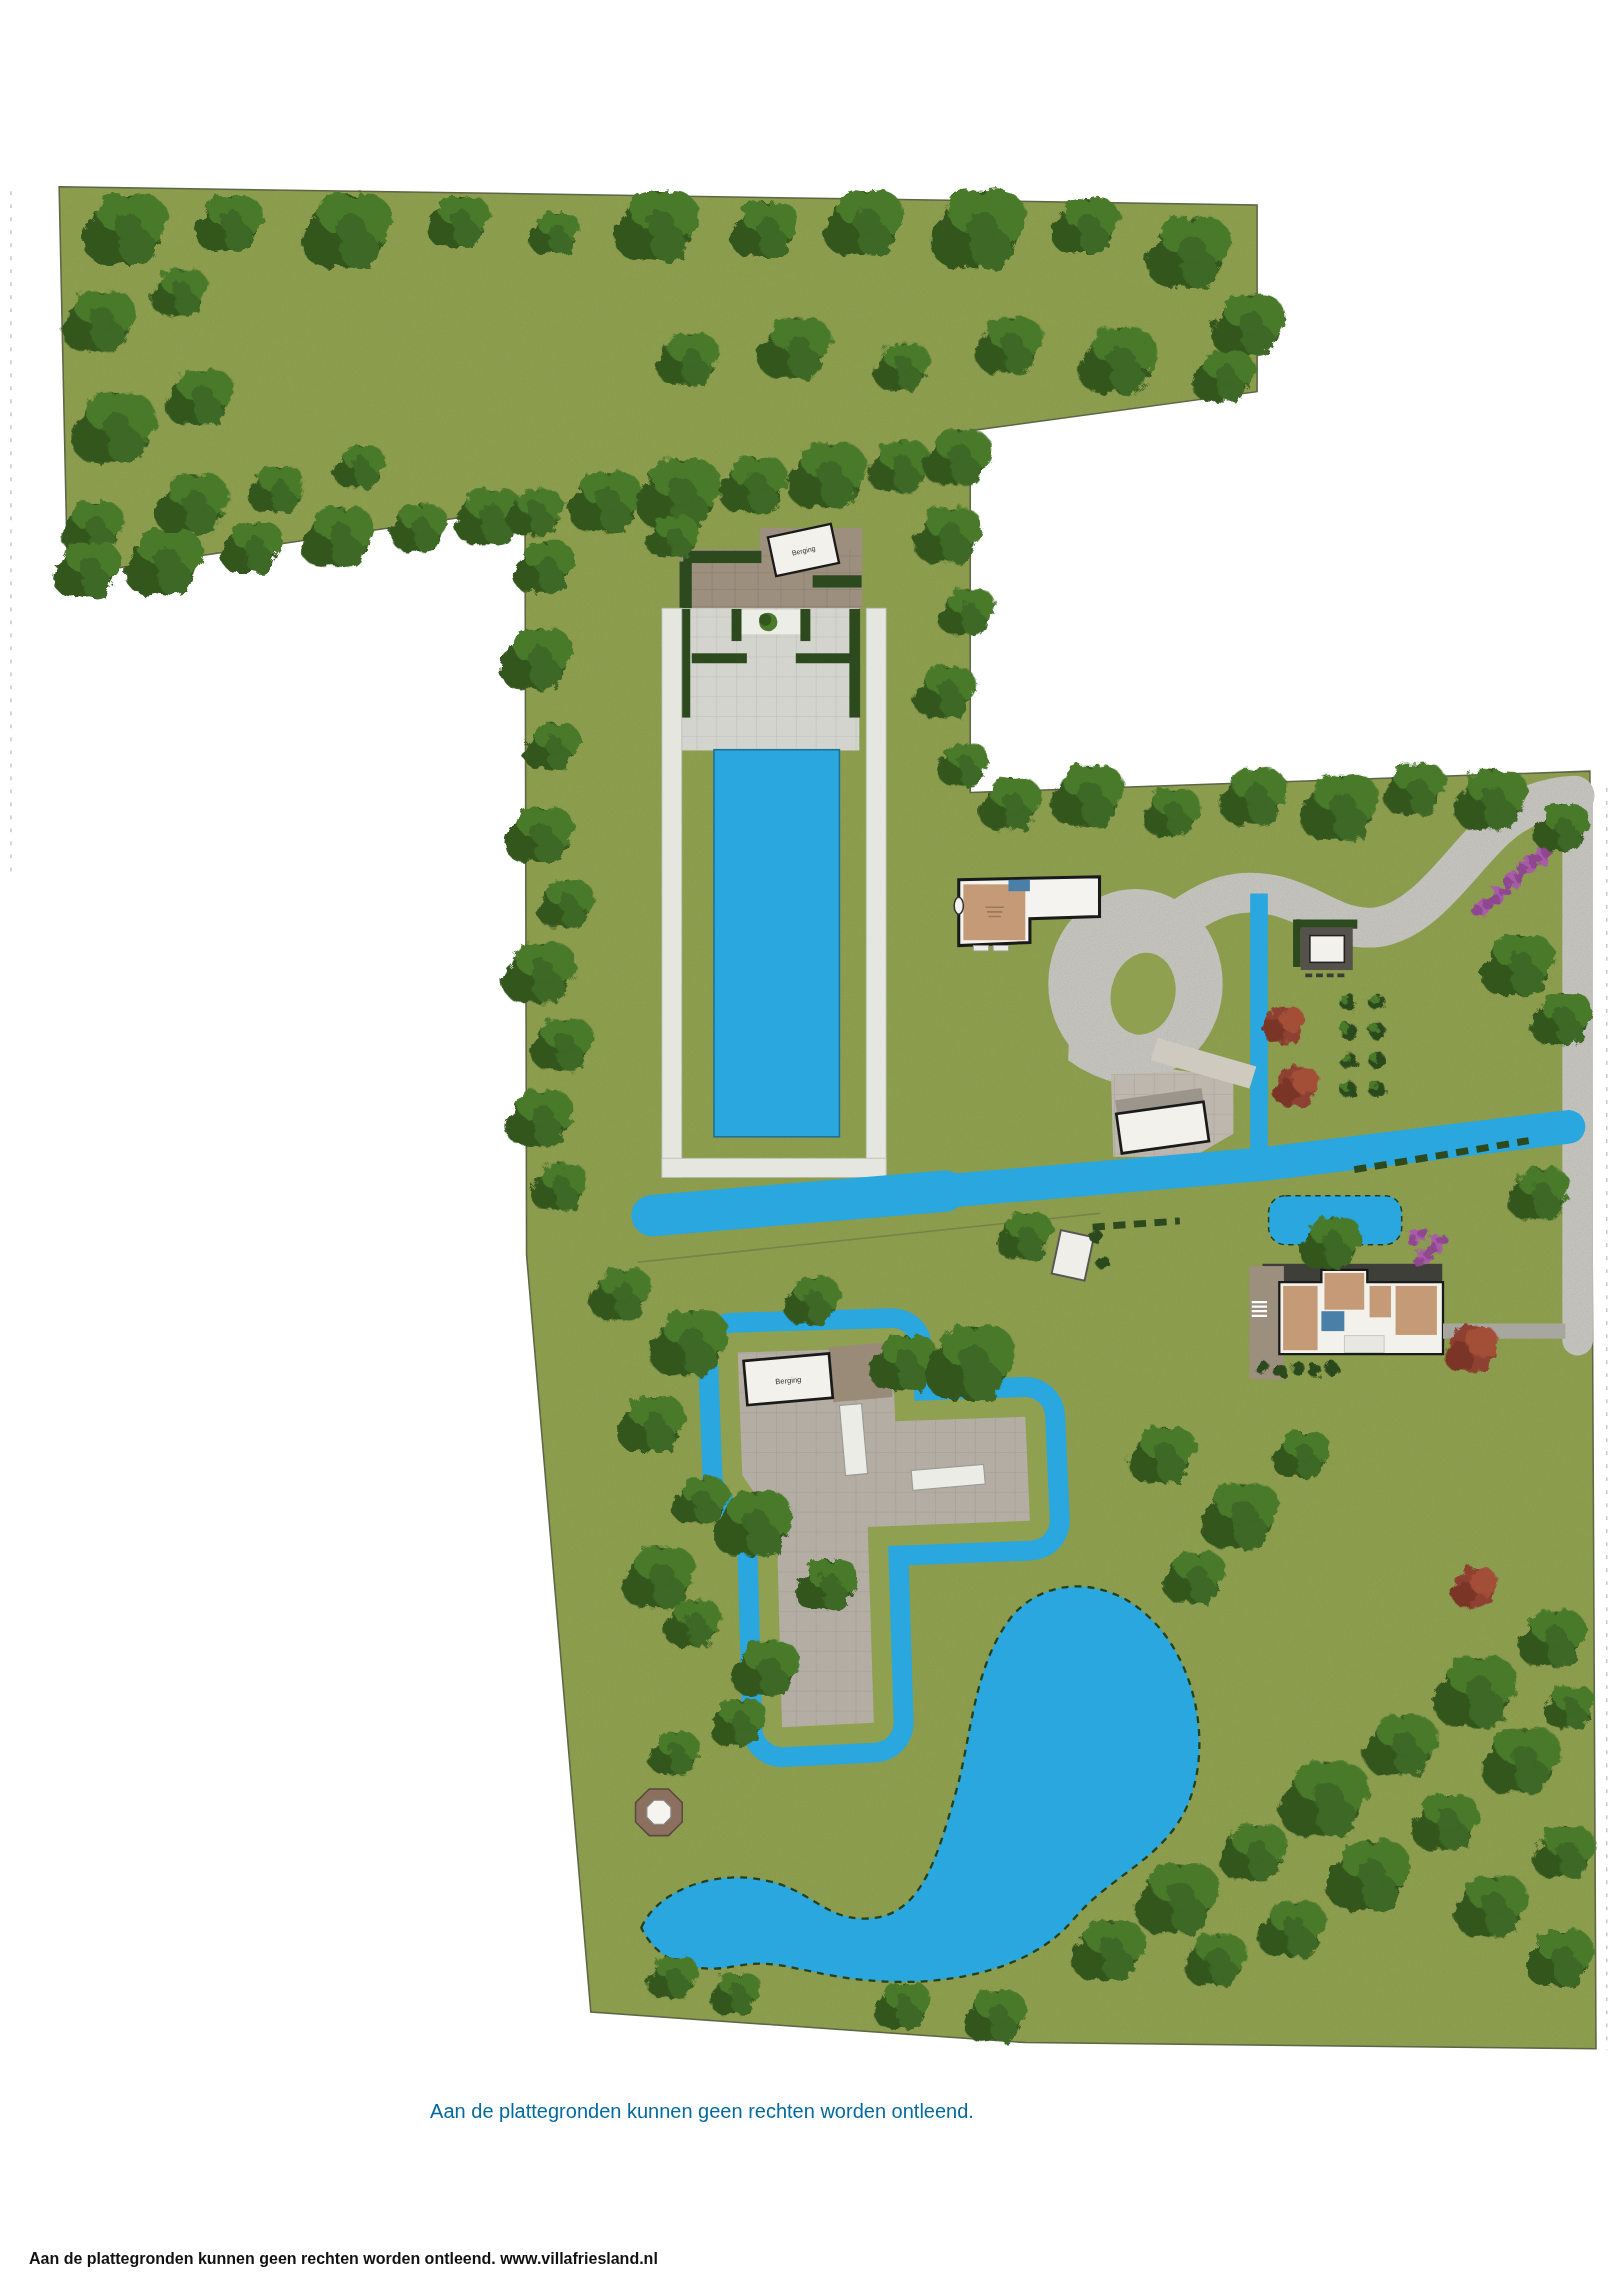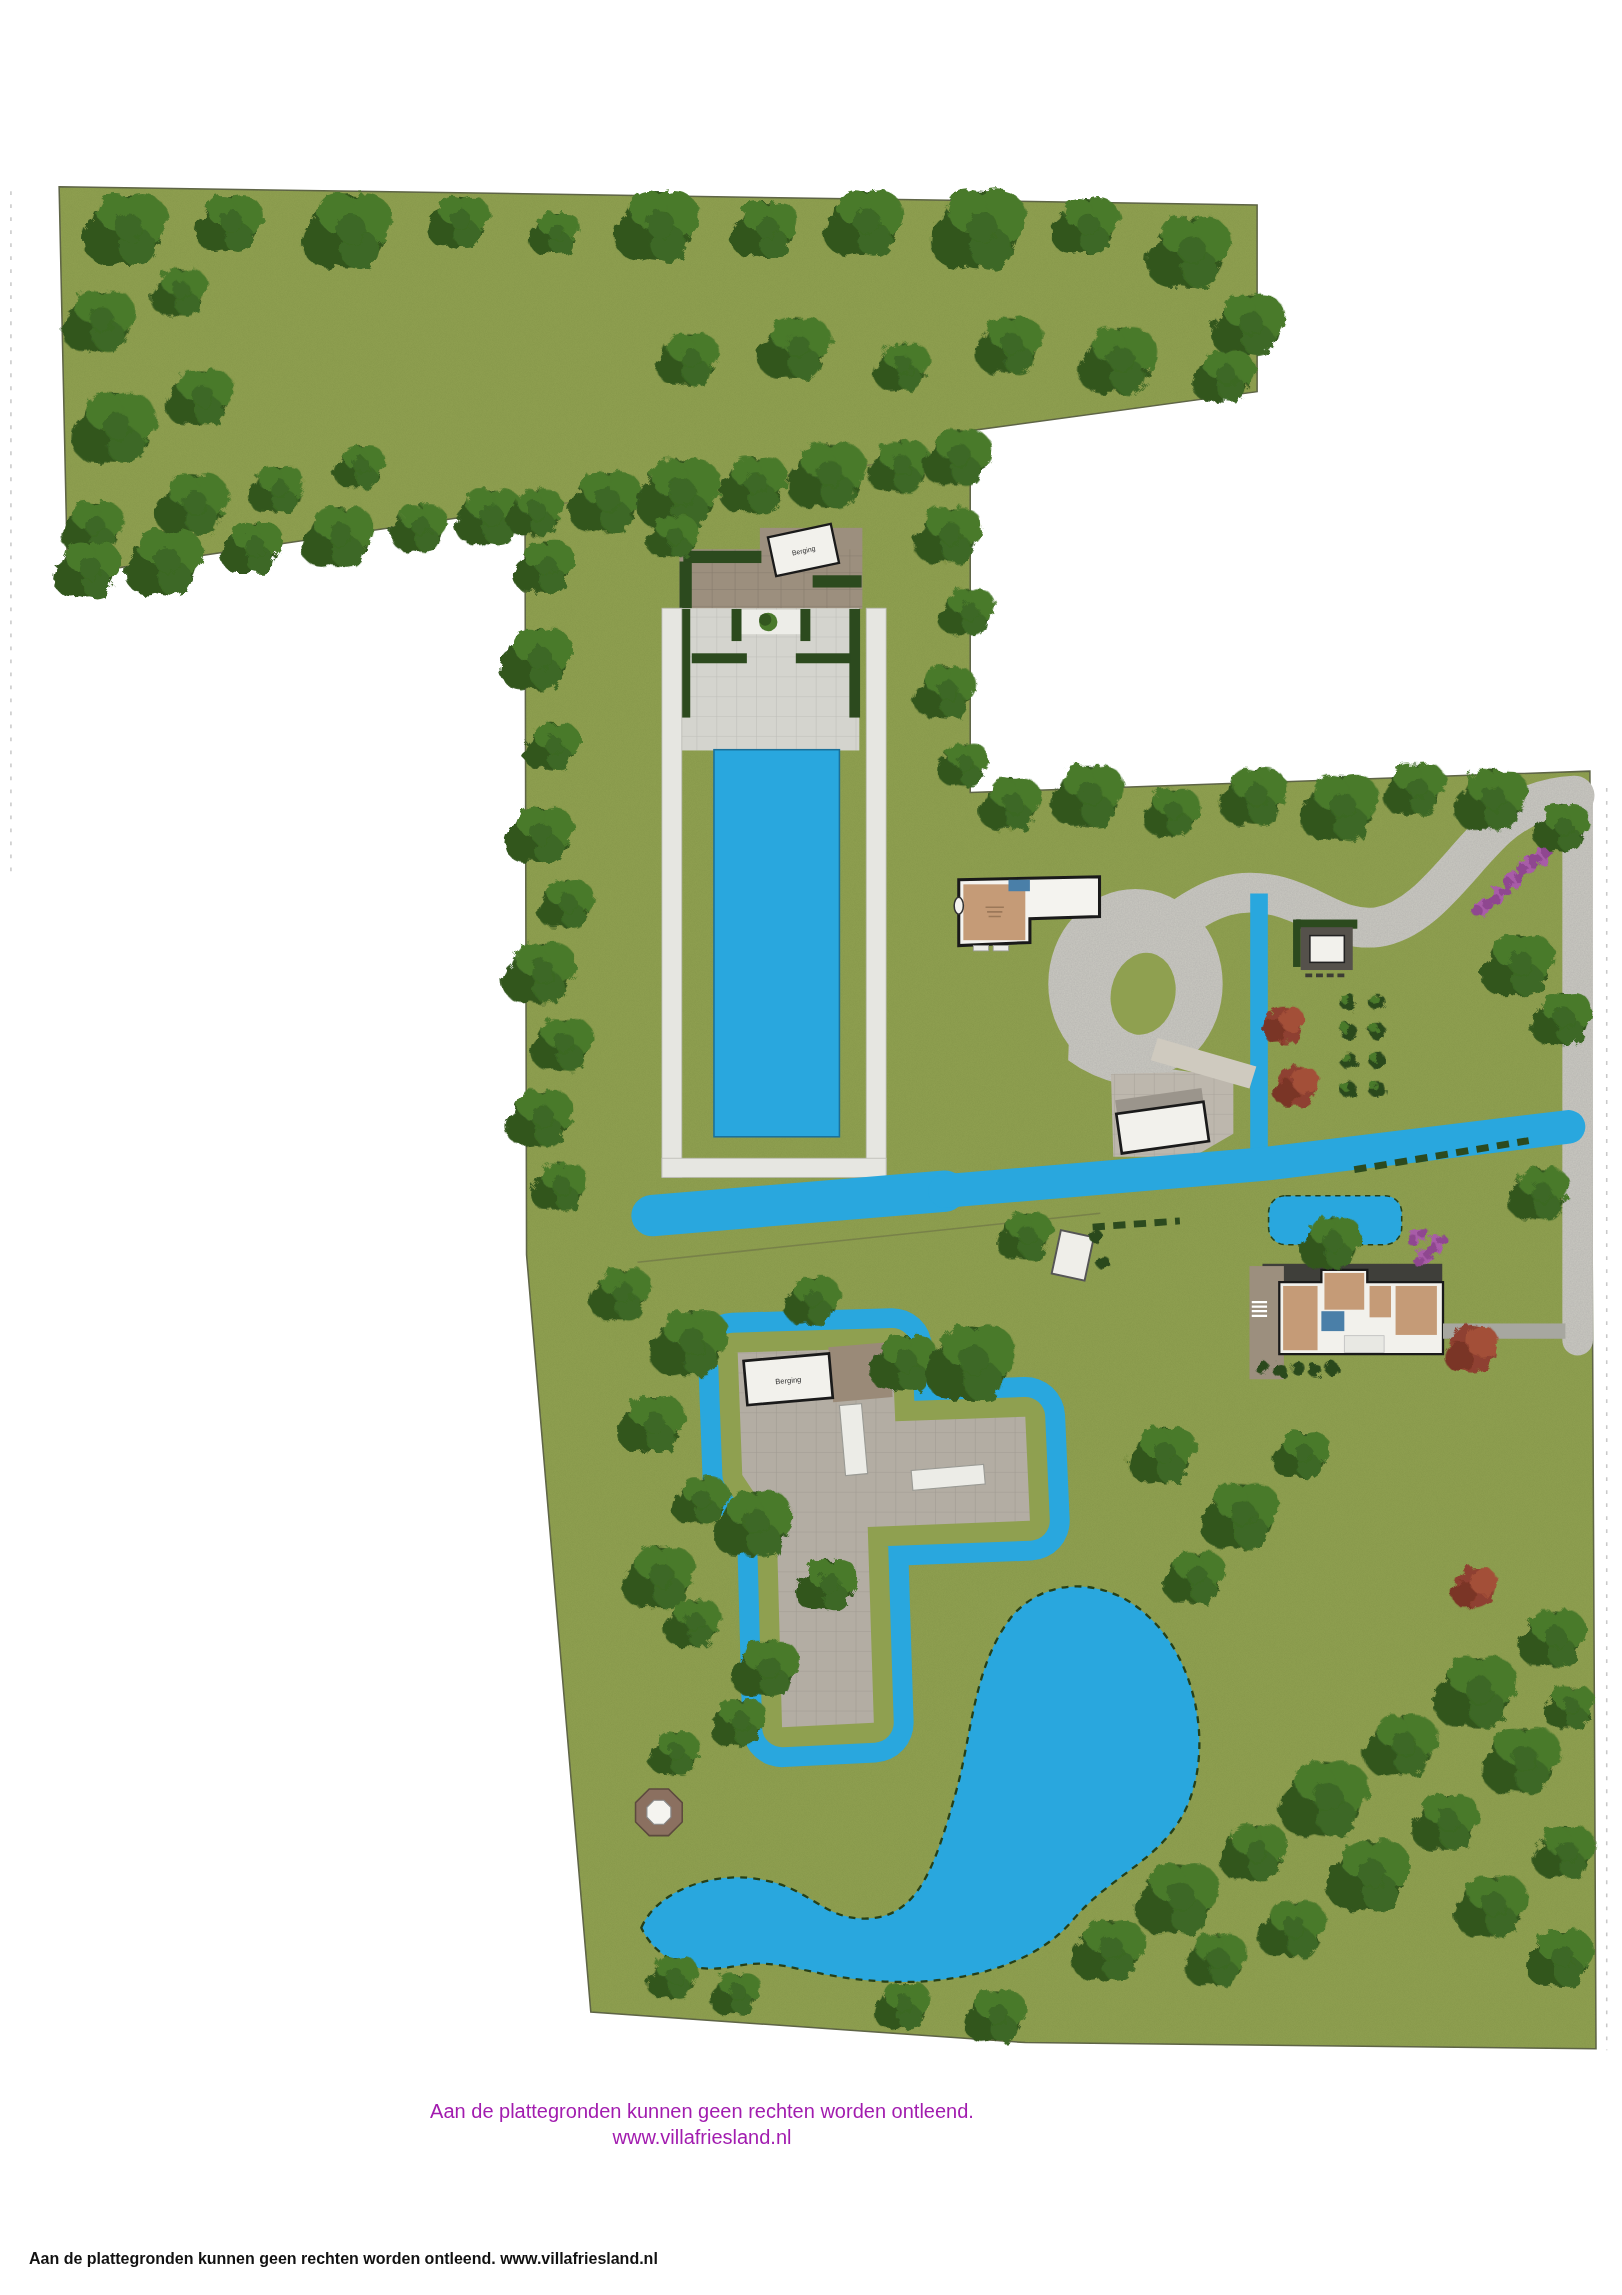--- a/index.html
+++ b/index.html
@@ -1,19 +1,19 @@
 <!DOCTYPE html>
 <html style="--grass: #8FA050; --tree: #33571F; --tree2: #4A7A2C; --tree3: #3C6825; --water: #29A7DE; --gravel: #C8C7C0; --terrace: #D4D4CE; --path_white: #E6E6E1; --patio: #9C8F7E; --pave_light: #BDB7AD; --yard: #B3ADA3; --slate: #3F3F3A; --wall: #1A1A1A; --room_tan: #C59B77; --room_blue: #4A7FA8; --hedge: #2C4A1E; --purple: #A85CA8; --purple2: #8F4790; --autumn: #8E4030; --autumn2: #7A3426; --autumn3: #A35039; --brown_strip: #9A8A78; --octagon: #8B7060;font-size:12.2px"><head>
 <meta charset="utf-8">
 <style>
   html,body{margin:0;padding:0;background:#ffffff;}
   body{width:1623px;height:2295px;position:relative;font-family:"Liberation Sans",sans-serif;}
   #canvas{position:absolute;left:0;top:0;}
   .footer-center{position:absolute;left:0;width:1404px;top:2098px;text-align:center;
-    font-size:20px;color:#a21caf;line-height:26px;}
+    font-size:20px;color:#0369a1;line-height:26px;}
   .corner-note{position:absolute;left:29px;top:2250px;font-weight:bold;font-size:16px;color:#111;}
   svg text{font-family:"Liberation Sans",sans-serif;}
 </style>
 </head>
 <body>
 
 <div id="canvas">
 <svg width="1623" height="2295" viewBox="0 0 2121 3000" xmlns="http://www.w3.org/2000/svg">
   <defs>
     <filter id="f-grain" x="0%" y="0%" width="100%" height="100%">
@@ -335,16 +335,15 @@
           <use href="#sym-tree" transform="translate(962 2606) scale(0.9)"></use>
           <use href="#sym-tree" transform="translate(1180 2622) scale(1)"></use>
           <use href="#sym-tree" transform="translate(1302 2636) scale(1.1)"></use>
         </g>
   </g>
 </svg>
 </div>
 
 <div class="footer-center">
   <div>Aan de plattegronden kunnen geen rechten worden ontleend.</div>
-  <div>www.villafriesland.nl</div>
 </div>
 <div class="corner-note">Aan de plattegronden kunnen geen rechten worden ontleend. www.villafriesland.nl</div>
 
 
 </body></html>

